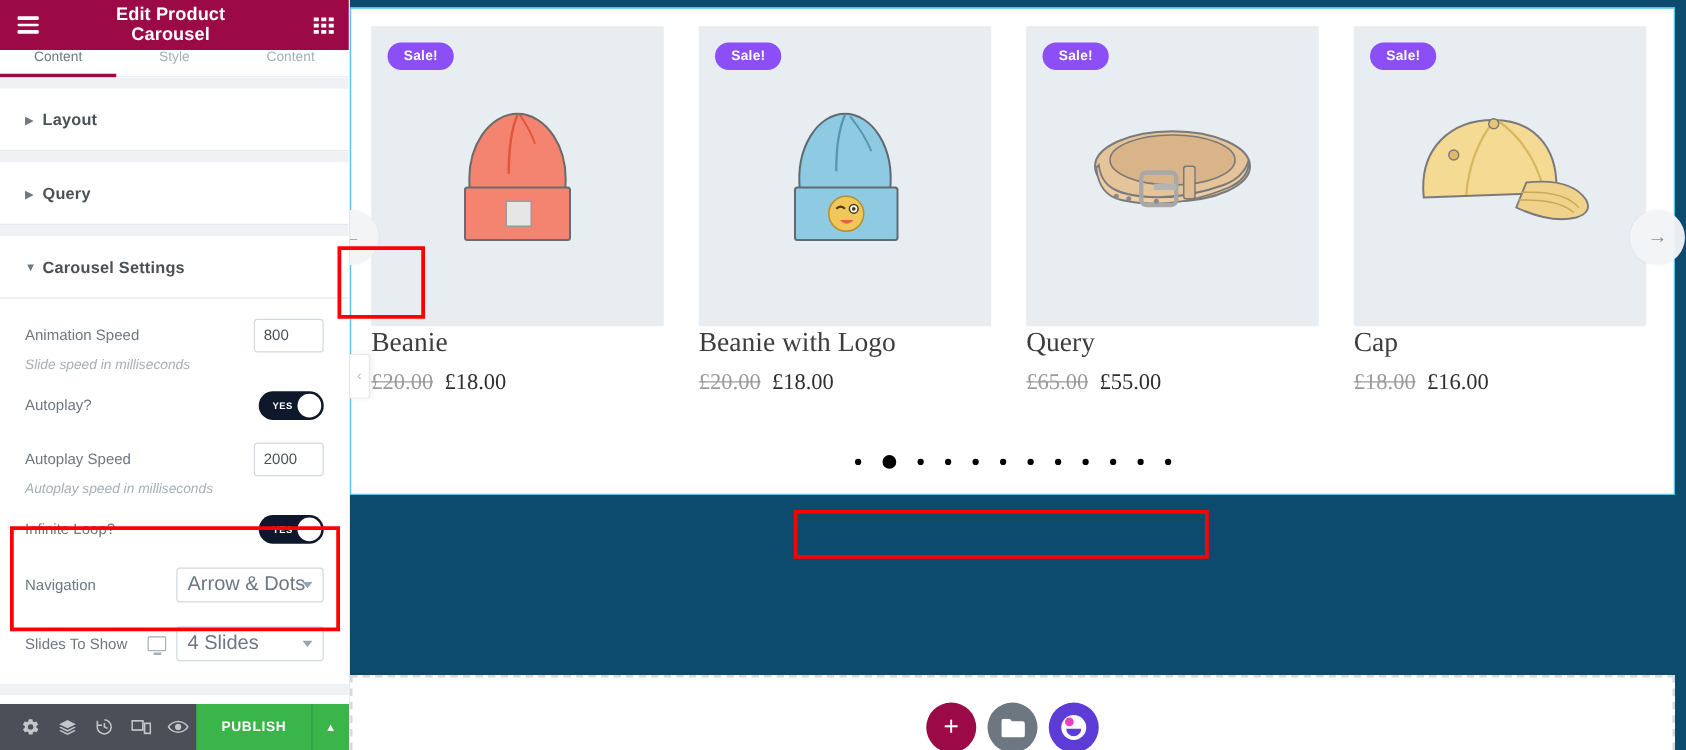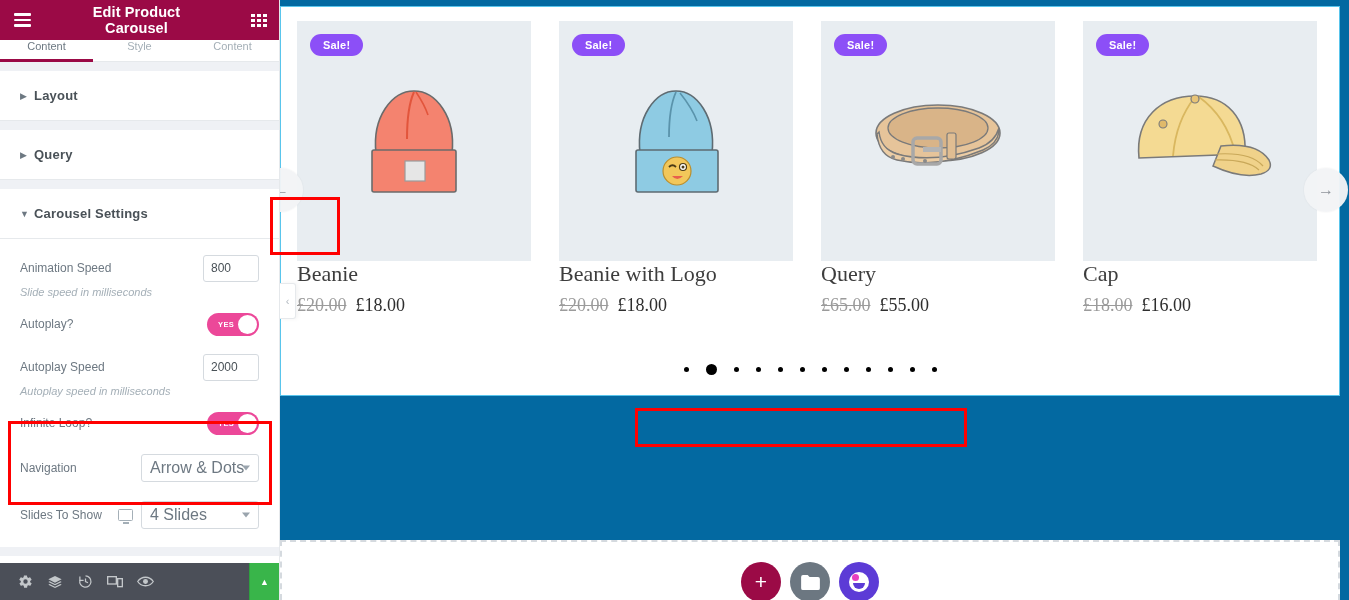--- a/index.html
+++ b/index.html
@@ -73,21 +73,21 @@
   .ctrl-label { font-size: 12px; color: #6d7882; }
   .ctrl-desc {
     font-size: 11px; color: #a4afb7; font-style: italic; padding: 0 20px 8px 20px;
   }
   .num-input {
     width: 56px; height: 27px; border: 1px solid #d5dadf; border-radius: 3px;
     font-size: 12px; color: #495157; padding: 0 7px;
     font-family: "Liberation Sans", sans-serif; background: #fff;
   }
   .switch {
-    width: 52px; height: 23px; border-radius: 12px; background: #ec4899;
+    width: 52px; height: 23px; border-radius: 12px; background: #0f172a;
     position: relative; cursor: pointer; display: flex; align-items: center;
   }
   .switch .knob {
     position: absolute; right: 2px; top: 2px; width: 19px; height: 19px;
     background: #fff; border-radius: 50%;
   }
   .switch .yes {
     font-size: 7.5px; color: #fff; font-weight: bold; letter-spacing: .4px;
     padding-left: 11px;
   }
@@ -135,21 +135,21 @@
   .panel-collapse {
     position: absolute; left: 280px; top: 283px; width: 16px; height: 36px;
     background: #ffffff; border: 1px solid #e6e9ec; border-left: none;
     border-radius: 0 3px 3px 0; display: flex; align-items: center;
     justify-content: center; color: #b3bac1; font-size: 11px; z-index: 9;
     cursor: pointer; box-shadow: 2px 0 4px rgba(0,0,0,.05);
   }
 
   
   .canvas {
-    flex: 1; position: relative; background: #0369a1; overflow: hidden;
+    flex: 1; position: relative; background: #0c4a6e; overflow: hidden;
   }
   .widget-box {
     position: absolute; left: 0px; top: 6px; right: 9px; height: 390px;
     border: 1px solid #59c5ec; background: #fff;
   }
   .cards {
     display: flex; padding: 14px 0 0 16px; gap: 28px;
   }
   .card { width: 234px; }
   .card-img {
@@ -370,20 +370,21 @@
             <rect x="16" y="5" width="7" height="12"></rect>
           </svg>
       </div>
       <div class="tool-ico">
         <svg width="17" height="13" viewBox="0 0 24 16" fill="none" stroke="#c3c7ca" stroke-width="1.8">
             <path d="M1 8s4-6 11-6 11 6 11 6-4 6-11 6S1 8 1 8z"></path>
             <circle cx="12" cy="8" r="2.6" fill="#c3c7ca"></circle>
           </svg>
       </div>
       <div class="publish-wrap">
+        <div class="publish-btn">PUBLISH</div>
         <div class="publish-caret">▲</div>
       </div>
     </div>
   </div>
 
   <div class="panel-collapse">‹</div>
 
   <div class="canvas">
 
     <div class="widget-box">

